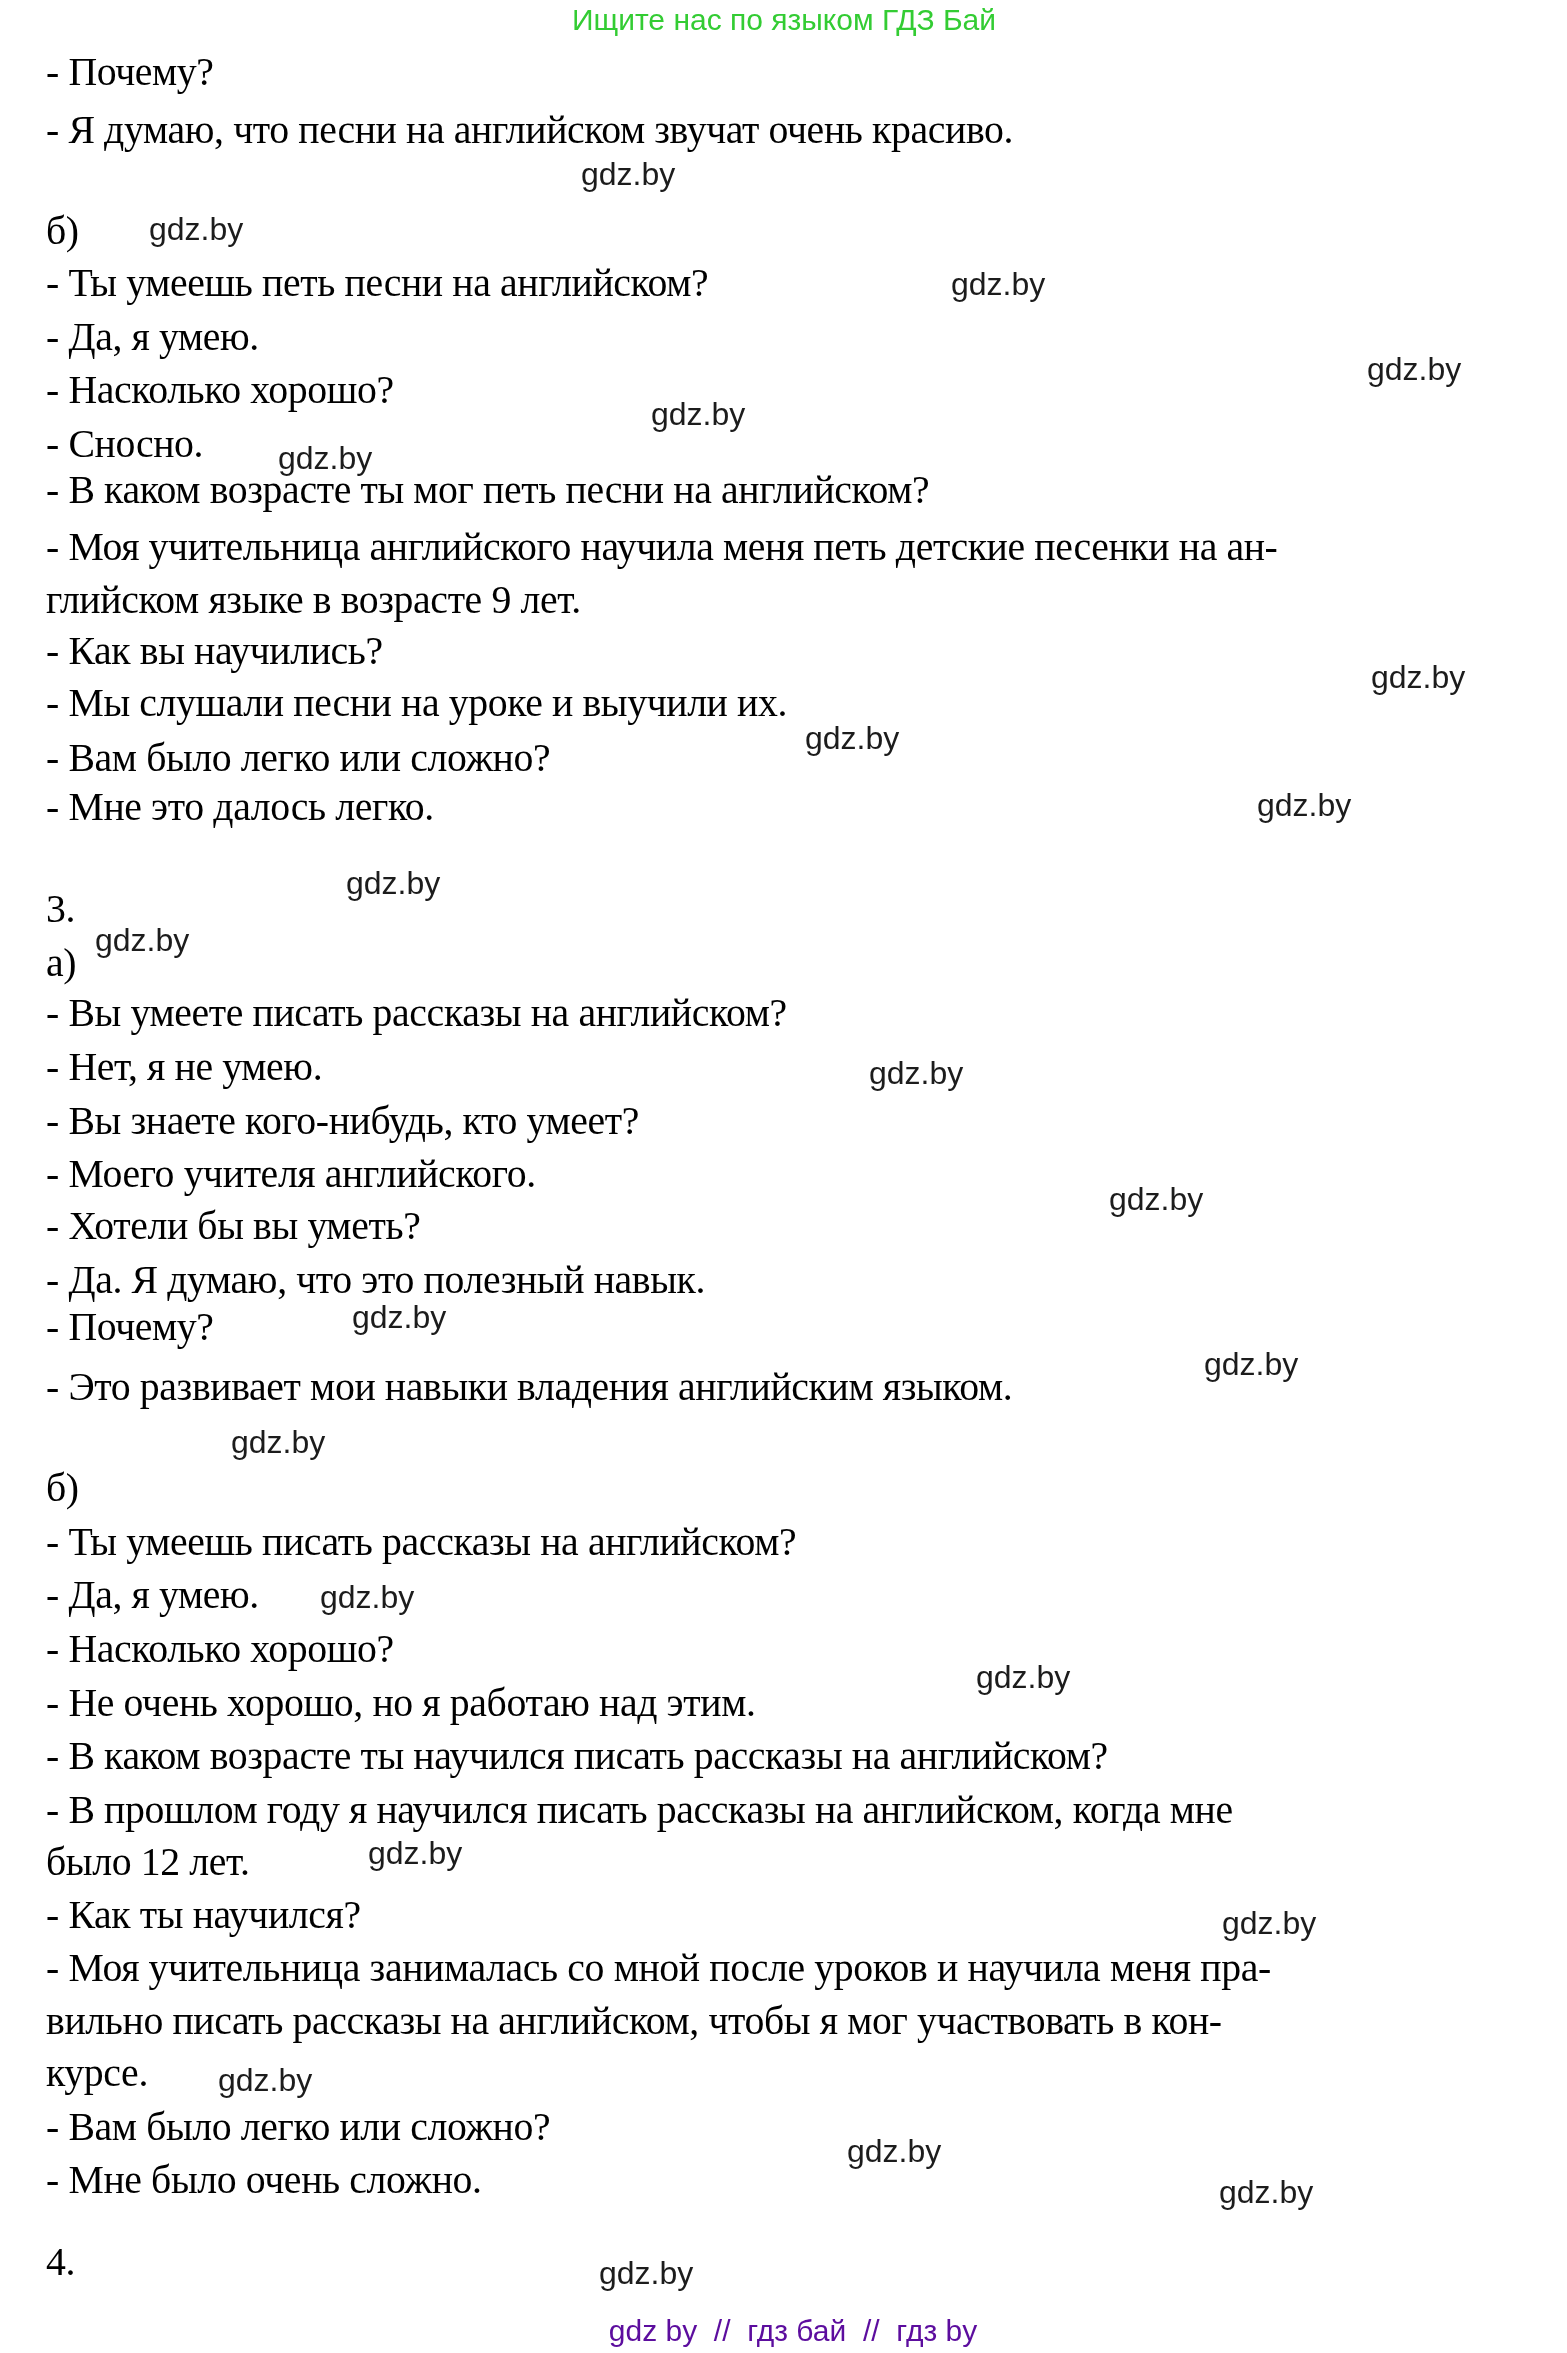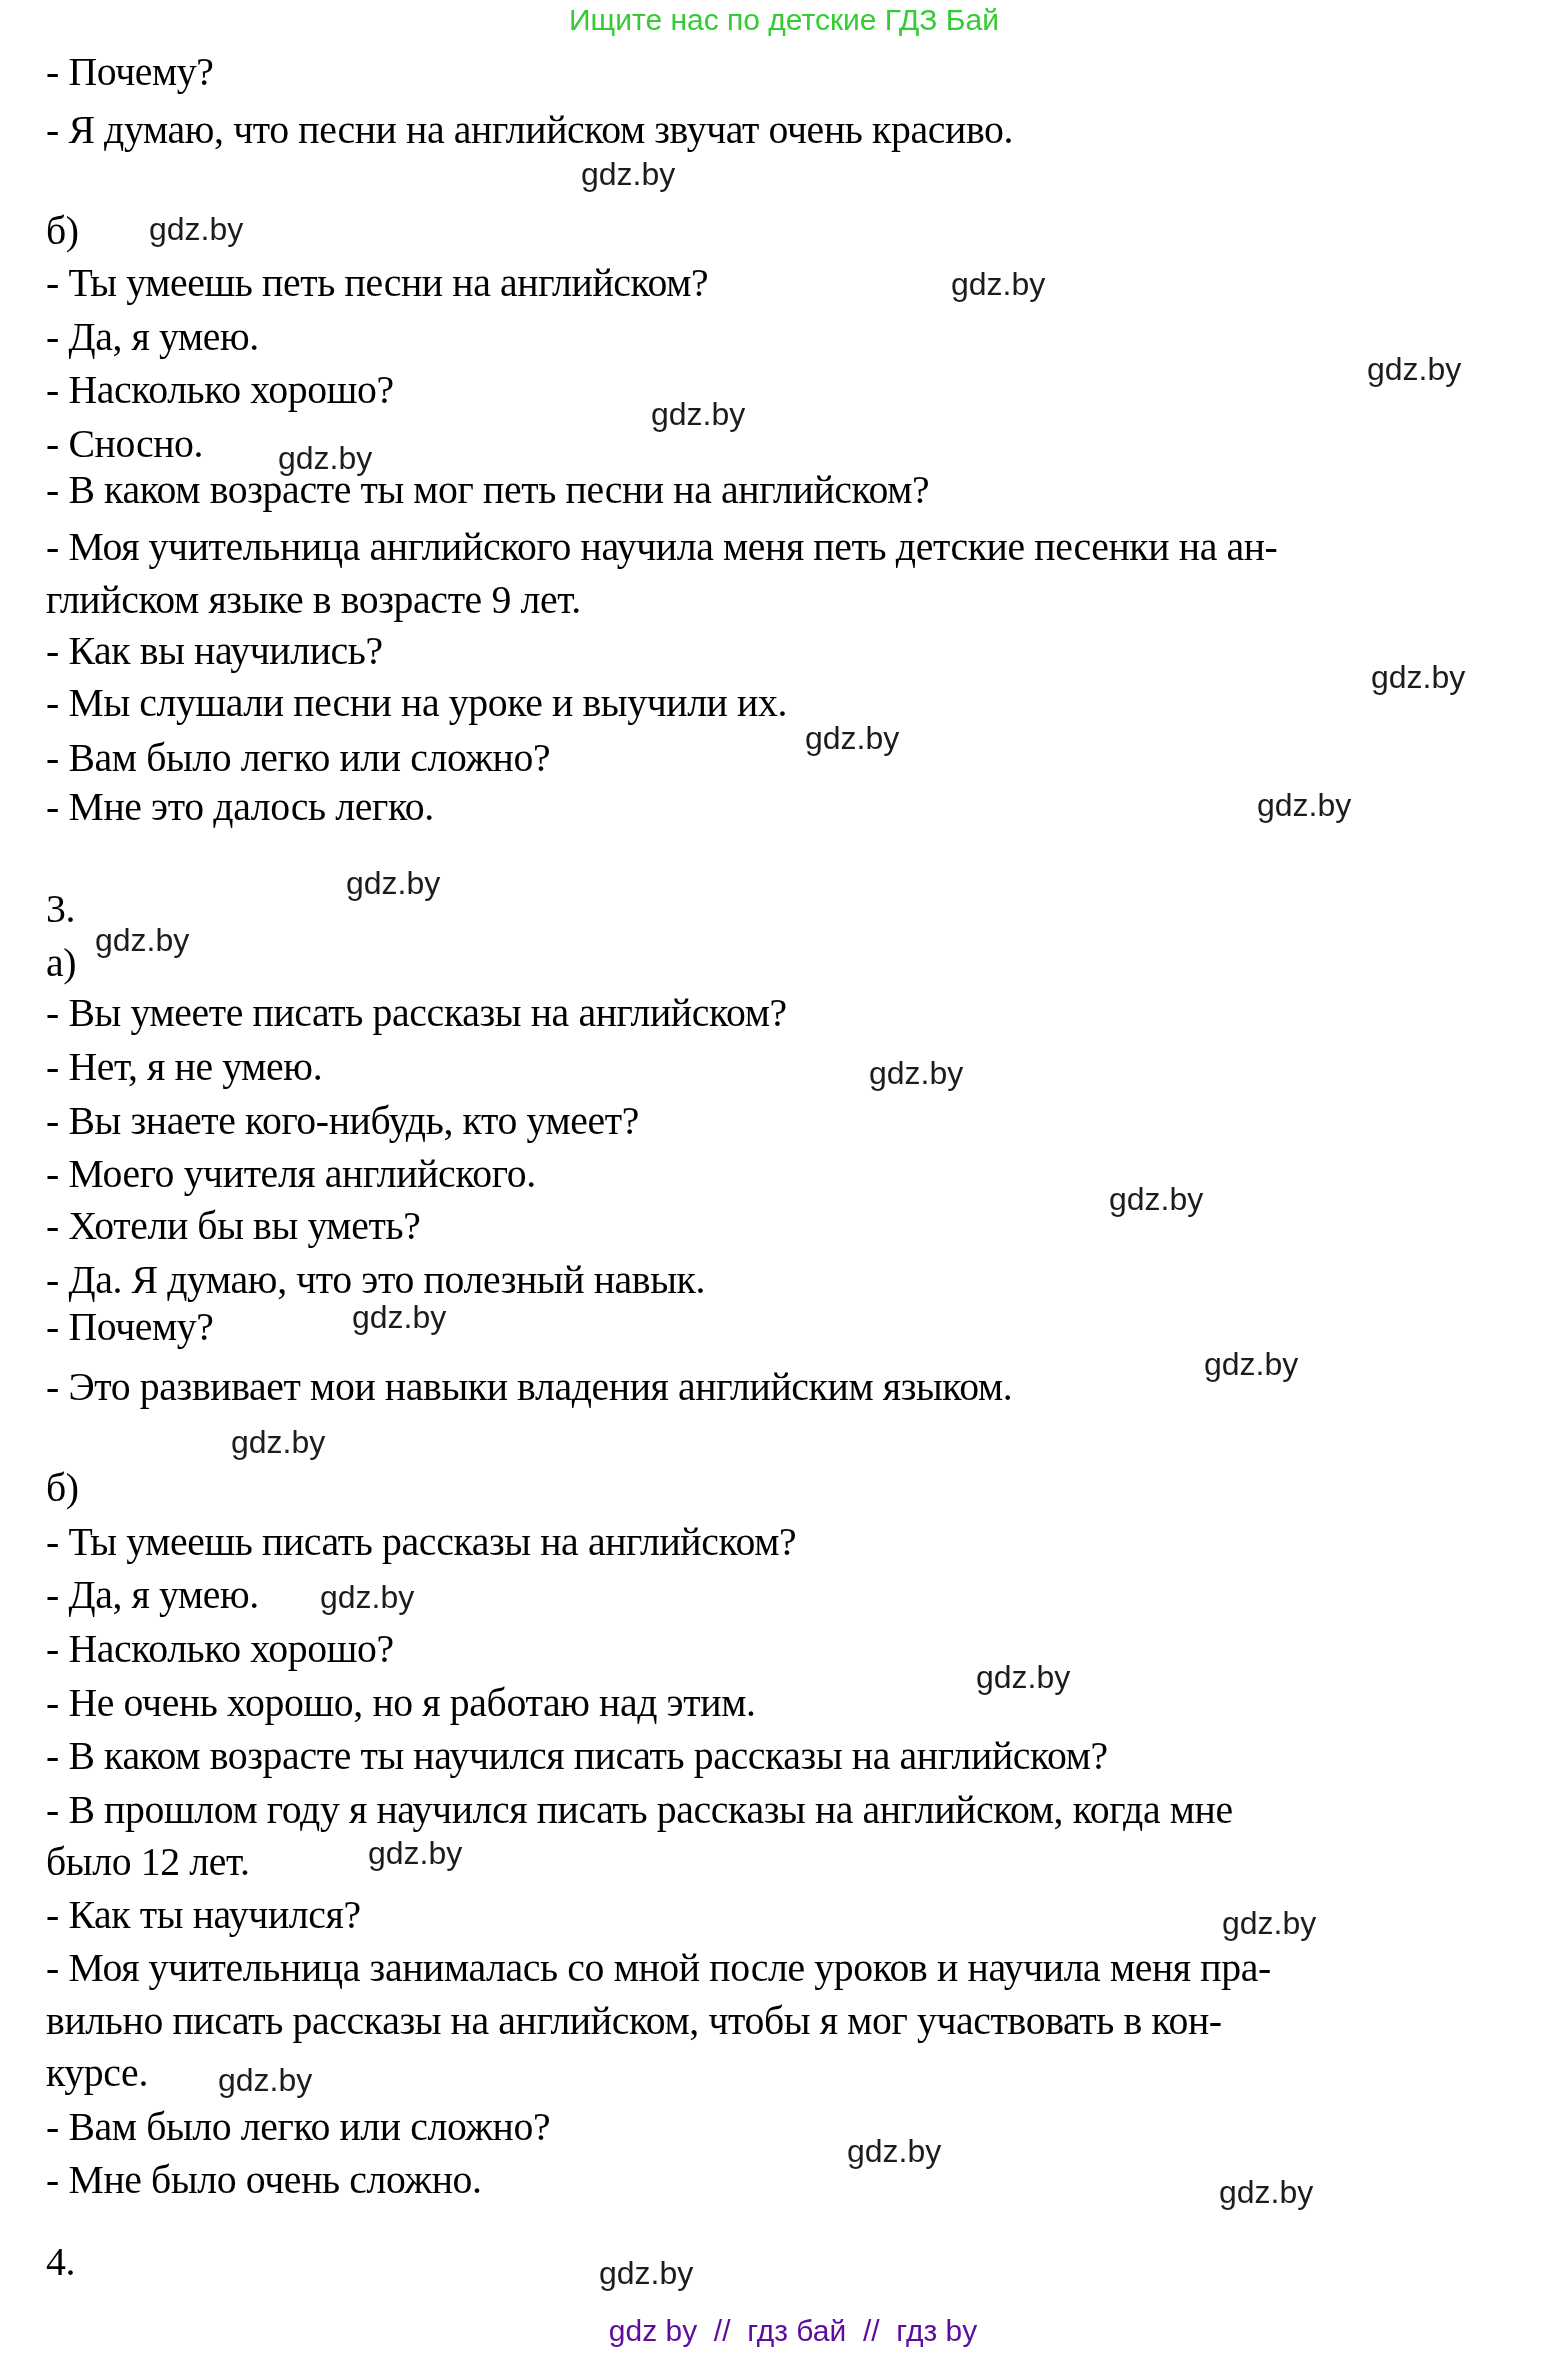--- a/index.html
+++ b/index.html
@@ -52,21 +52,21 @@
     text-align: center;
     font-family: "Liberation Sans", sans-serif;
     font-size: 30px;
     white-space: pre;
   }
 </style>
 </head>
 <body>
 
 <div class="page" style="background: rgb(255, 255, 255);">
-  <div class="promo" style="color: rgb(51, 204, 51);">Ищите нас по детские ГДЗ Бай</div>
+  <div class="promo" style="color: rgb(51, 204, 51);">Ищите нас по языком ГДЗ Бай</div>
 
   <div id="text-layer">
       <div class="line" style="top: 49px; color: rgb(0, 0, 0);">- Почему?</div>
       <div class="line" style="top: 107px; color: rgb(0, 0, 0);">- Я думаю, что песни на английском звучат очень красиво.</div>
       <div class="line" style="top: 208px; color: rgb(0, 0, 0);">б)</div>
       <div class="line" style="top: 260px; color: rgb(0, 0, 0);">- Ты умеешь петь песни на английском?</div>
       <div class="line" style="top: 314px; color: rgb(0, 0, 0);">- Да, я умею.</div>
       <div class="line" style="top: 367px; color: rgb(0, 0, 0);">- Насколько хорошо?</div>
       <div class="line" style="top: 421px; color: rgb(0, 0, 0);">- Сносно.</div>
       <div class="line" style="top: 467px; color: rgb(0, 0, 0);">- В каком возрасте ты мог петь песни на английском?</div>

